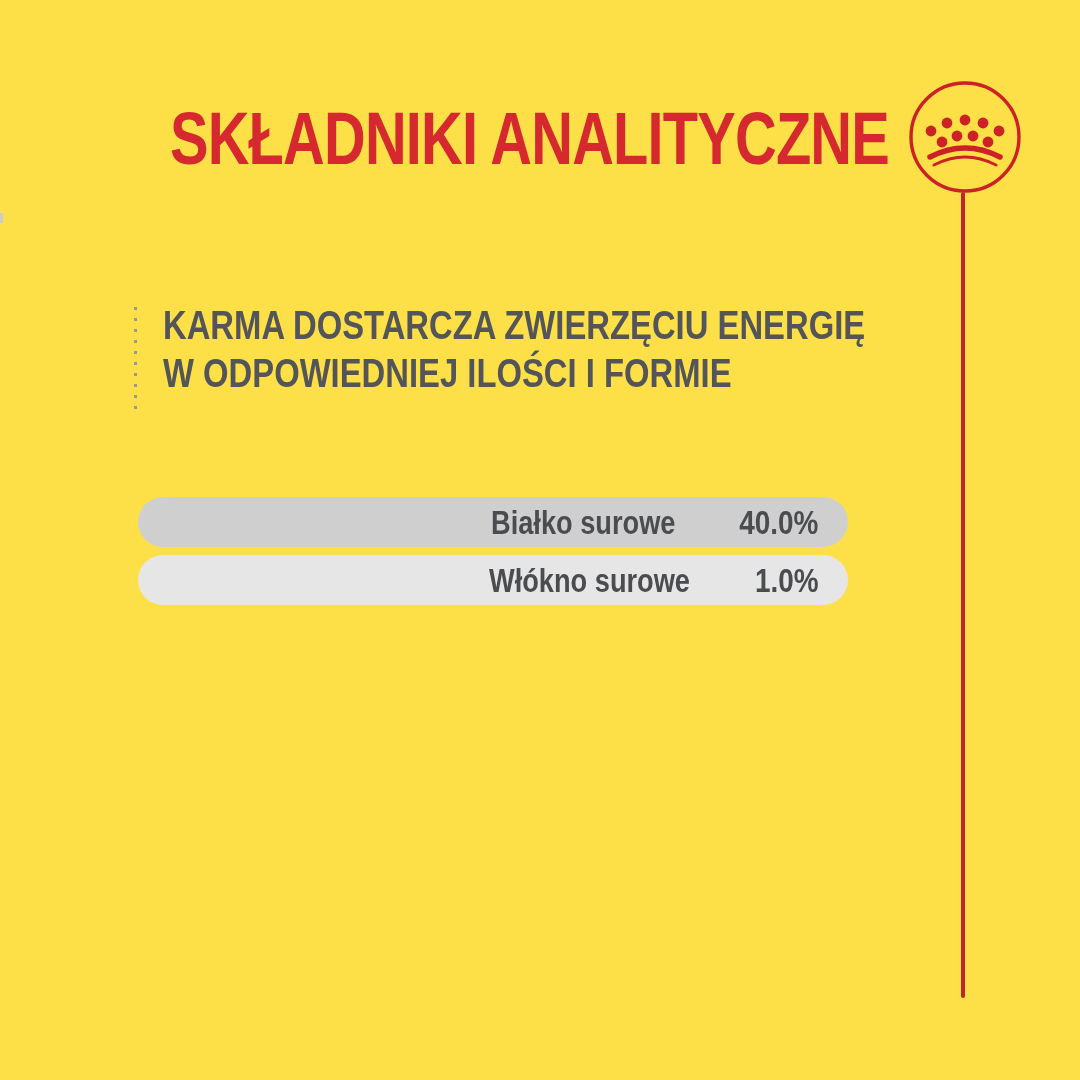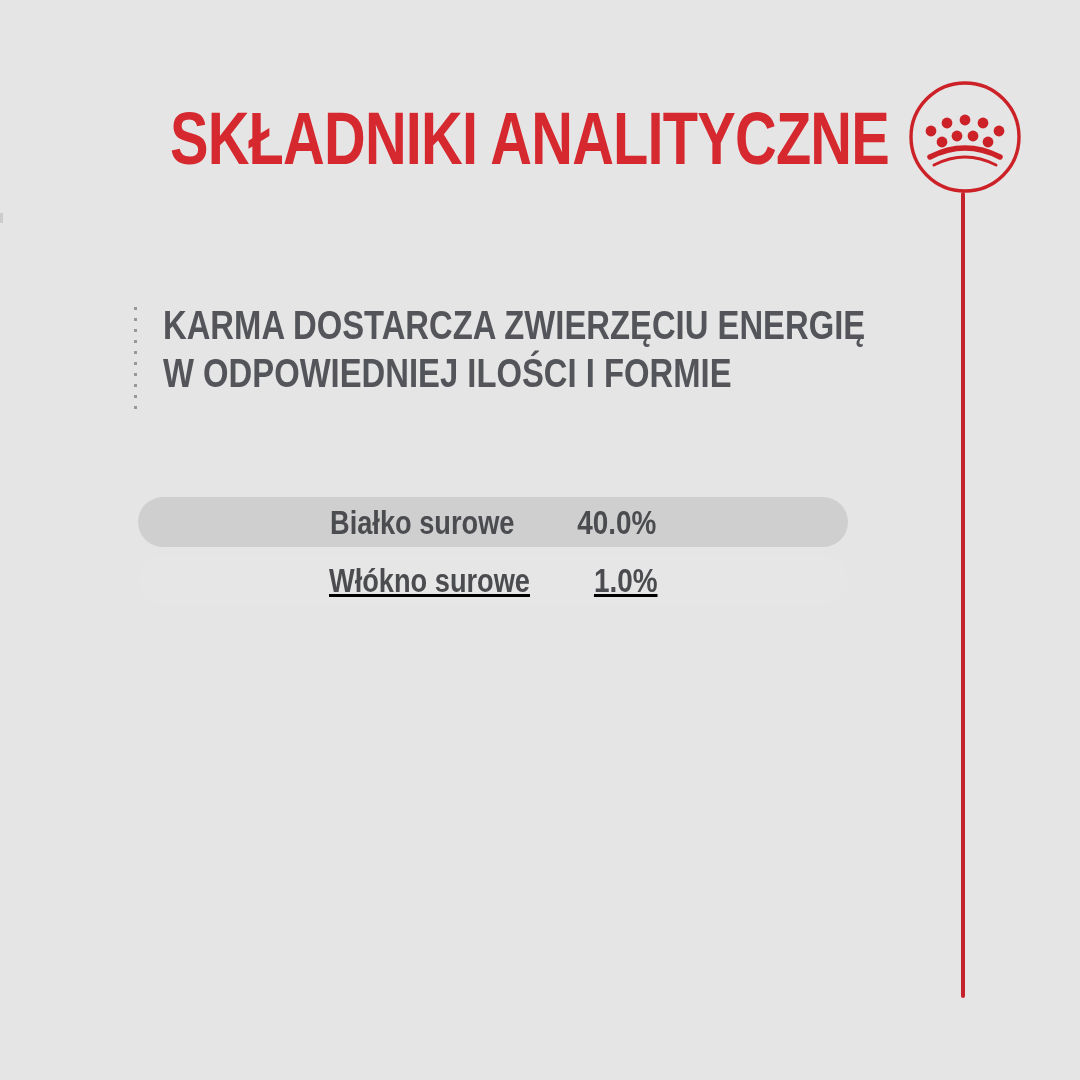--- a/index.html
+++ b/index.html
@@ -1,18 +1,18 @@
 <!DOCTYPE html>
 <html style="--title-red: #d5292f; --red: #cc2127; --line-red: #c4232e; --text-gray: #54555a; --text-dark: #4b4c4f; --row-dark: #cfcfd0; --row-dark2: #c9c9ca; --row-light: #e7e6e7; --dot-gray: #98989a;"><head>
 <meta charset="utf-8">
 <style>
   html,body { margin:0; padding:0; background:#ffffff; }
   .canvas {
     position:relative; width:1080px; height:1080px;
-    background:#e5e5e5; overflow:hidden;
+    background:#fde047; overflow:hidden;
     font-family:"Liberation Sans", sans-serif;
   }
 
   
   .title {
     position:absolute; left:170px; top:102px;
     font-size:74px; font-weight:700; line-height:1;
     color:var(--title-red); white-space:nowrap;
     letter-spacing:-1px;
     transform:scaleX(0.78); transform-origin:left center;
@@ -34,26 +34,26 @@
     position:absolute; left:163px; top:301px;
     font-size:41px; font-weight:700; line-height:48px;
     color:var(--text-gray); white-space:nowrap; letter-spacing:0;
     transform:scaleX(0.80); transform-origin:left top;
   }
 
   
   .table { position:absolute; left:138px; top:497px; width:710px; }
   .ing-row {
     height:50px; border-radius:25px; margin-bottom:8px;
-    display:flex; align-items:center; justify-content:center;
+    display:flex; align-items:center; justify-content:flex-end;
     padding:0 30px; box-sizing:border-box;
   }
   .ing-row.dark  { background:var(--row-dark); }
   .ing-row.dark2 { background:var(--row-dark2); }
-  .ing-row.light { background:var(--row-light);text-decoration:underline; }
+  .ing-row.light { background:var(--row-light); }
   .ing-label {
     font-size:34px; font-weight:700; color:var(--text-dark); white-space:nowrap;
     transform:scaleX(0.80); transform-origin:left center;
   }
   .ing-value {
     font-size:34px; font-weight:700; color:var(--text-dark); white-space:nowrap;
     transform:scaleX(0.82); transform-origin:right center;
   }
 
   

